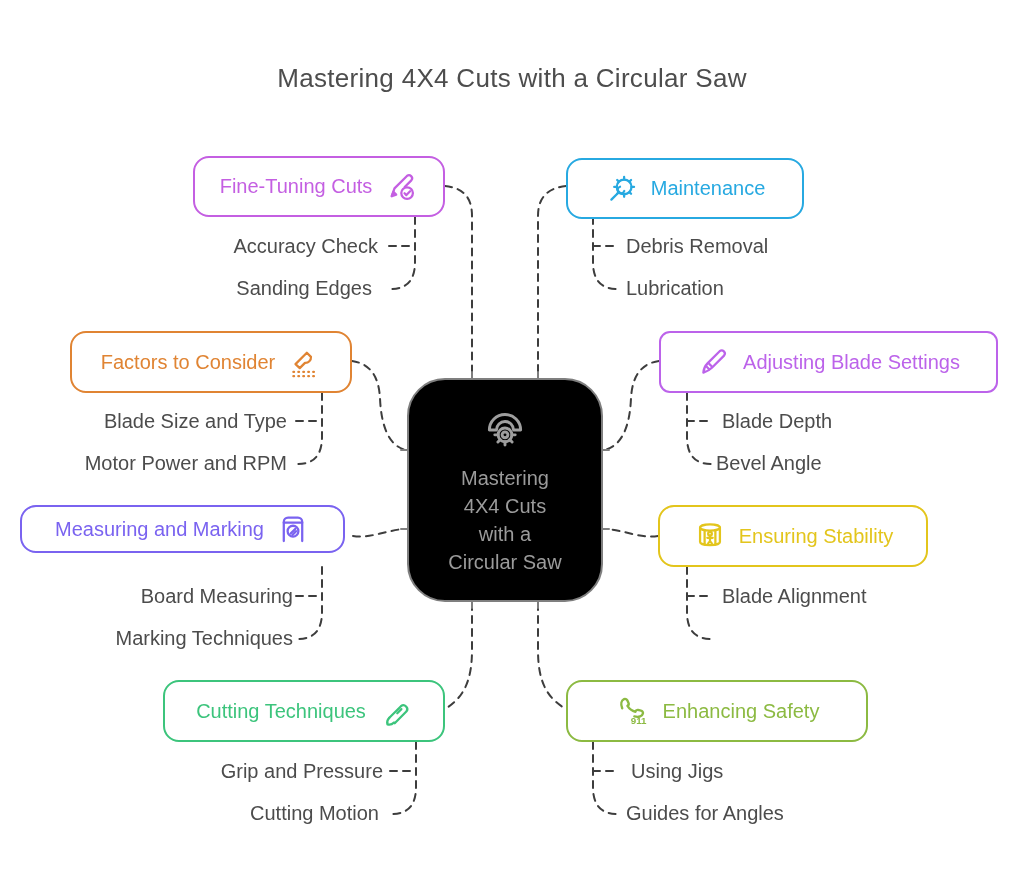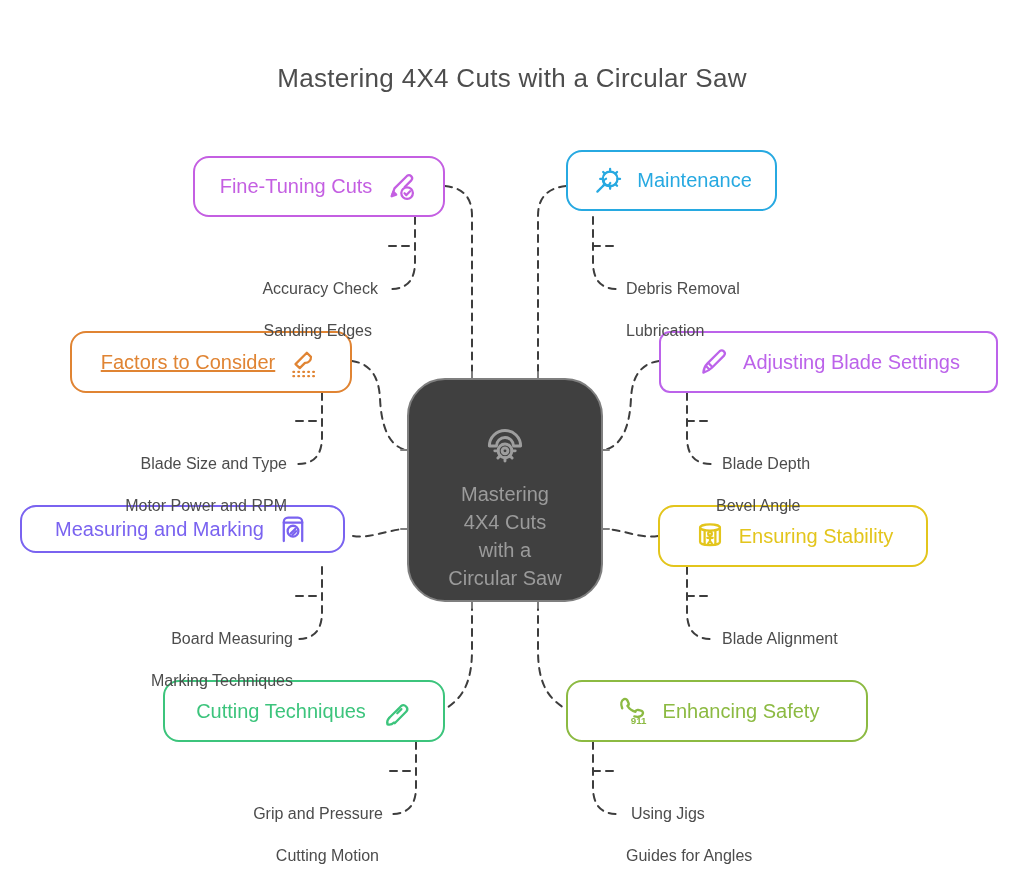--- a/index.html
+++ b/index.html
@@ -8,25 +8,25 @@
   .wires{position:absolute;left:0;top:0;}
   .wire{fill:none;stroke:#3d3d3d;stroke-width:2;stroke-dasharray:7 6;stroke-linecap:round;}
   .stub{fill:none;stroke:#7f7f7f;stroke-width:2;stroke-linecap:round;}
   .title{position:absolute;left:0;top:63px;width:100%;text-align:center;
          font-size:26px;color:#4d4d4d;letter-spacing:.3px;}
   .node{position:absolute;box-sizing:border-box;display:flex;align-items:center;justify-content:center;
         gap:12px;background:#fff;border:2px solid var(--c);border-radius:16px;color:var(--c);
         font-size:20px;white-space:nowrap;}
   .node .ic{display:flex;align-items:center;}
   .node svg{display:block;}
-  .sub{position:absolute;height:28px;line-height:28px;font-size:16px;color:#4c4c4c;white-space:nowrap;margin-top:43px;}
+  .sub{position:absolute;height:28px;line-height:28px;font-size:20px;color:#4c4c4c;white-space:nowrap;}
   .sub.r{text-align:right;}
   .center-node{position:absolute;left:407px;top:378px;width:196px;height:224px;box-sizing:border-box;
-        border:2px solid #7f7f7f;border-radius:38px;background:#404040;display:flex;flex-direction:column;
-        align-items:center;padding-top:40px;gap:6px;}
+        border:2px solid #7f7f7f;border-radius:38px;background:#000000;display:flex;flex-direction:column;
+        align-items:center;padding-top:24px;gap:6px;}
   .center-text{color:#9b9b9b;font-size:20px;line-height:28px;text-align:center;}
   .center-text span{display:block;}
 </style>
 </head>
 <body>
 
 <div class="canvas">
 
   <svg class="wires" width="1024" height="884" viewBox="0 0 1024 884">
 
@@ -91,21 +91,21 @@
     <span class="ic">
       <svg width="34" height="34" viewBox="0 0 24 24" fill="none" stroke="currentColor" stroke-width="1.6" stroke-linecap="round" stroke-linejoin="round">
         <path d="M5.5 18.5 L7.4 13 L16.2 4.2 a2.2 2.2 0 0 1 3.1 3.1 L14.6 12"></path>
         <path d="M5.5 18.5 l3.1-1.1 -2-2 z"></path>
         <circle cx="16.3" cy="16.3" r="4.1"></circle>
         <path d="M14.5 16.4 l1.3 1.3 2.6-2.7"></path>
       </svg>
     </span>
   </div>
 
-  <div class="node" style="left: 70px; top: 331px; width: 282px; height: 62px; text-decoration: underline; --c: #e08433;">
+  <div class="node" style="left: 70px; top: 331px; width: 282px; height: 62px; --c: #e08433;">
     <span>Factors to Consider</span>
     <span class="ic">
       <svg width="34" height="34" viewBox="0 0 24 24" fill="none" stroke="currentColor" stroke-width="1.6" stroke-linecap="round" stroke-linejoin="round">
         <path d="M6 13.5 L14 5.5 l2.9 2.9 c.2 2.4-1.8 4.4-4.2 4.2 L9 16.3 z"></path>
         <path d="M4.5 19 h15" stroke-dasharray="0.5 3"></path>
         <path d="M4.5 22 h15" stroke-dasharray="0.5 3"></path>
       </svg>
     </span>
   </div>
 
@@ -125,21 +125,21 @@
     <span>Cutting Techniques</span>
     <span class="ic">
       <svg width="34" height="34" viewBox="0 0 24 24" fill="none" stroke="currentColor" stroke-width="1.6" stroke-linecap="round" stroke-linejoin="round">
         <path d="M8 16.8 L16.2 8.6 a2.7 2.7 0 0 1 3.8 3.8 L11.8 20.6"></path>
         <path d="M8 16.8 c-1.4 1.4-1.7 3.4-1.3 4.6 1.2.4 3.2.1 4.6-1.3"></path>
         <path d="M13.6 13.6 l2.9-2.9"></path>
       </svg>
     </span>
   </div>
 
-  <div class="node" style="left: 566px; top: 150px; width: 211px; height: 61px; --c: #27a9e1;">
+  <div class="node" style="left: 566px; top: 158px; width: 238px; height: 61px; --c: #27a9e1;">
     <span class="ic">
       <svg width="34" height="34" viewBox="0 0 24 24" fill="none" stroke="currentColor" stroke-width="1.6" stroke-linecap="round" stroke-linejoin="round">
         <circle cx="13.5" cy="10.5" r="5.2"></circle>
         <path d="M18.7 10.5 h1.8 M17.2 14.2 l1.2 1.2 M13.5 15.7 v1.8 M9.8 14.2 l-1.2 1.2 M8.3 10.5 H6.5 M9.8 6.8 L8.6 5.6 M13.5 5.3 V3.5 M17.2 6.8 l1.2-1.2"></path>
         <path d="M4.5 19.5 L9.9 14.1"></path>
         <path d="M10.6 10.4 a2.4 2.4 0 1 0 3 3"></path>
       </svg>
     </span>
     <span>Maintenance</span>
   </div>

